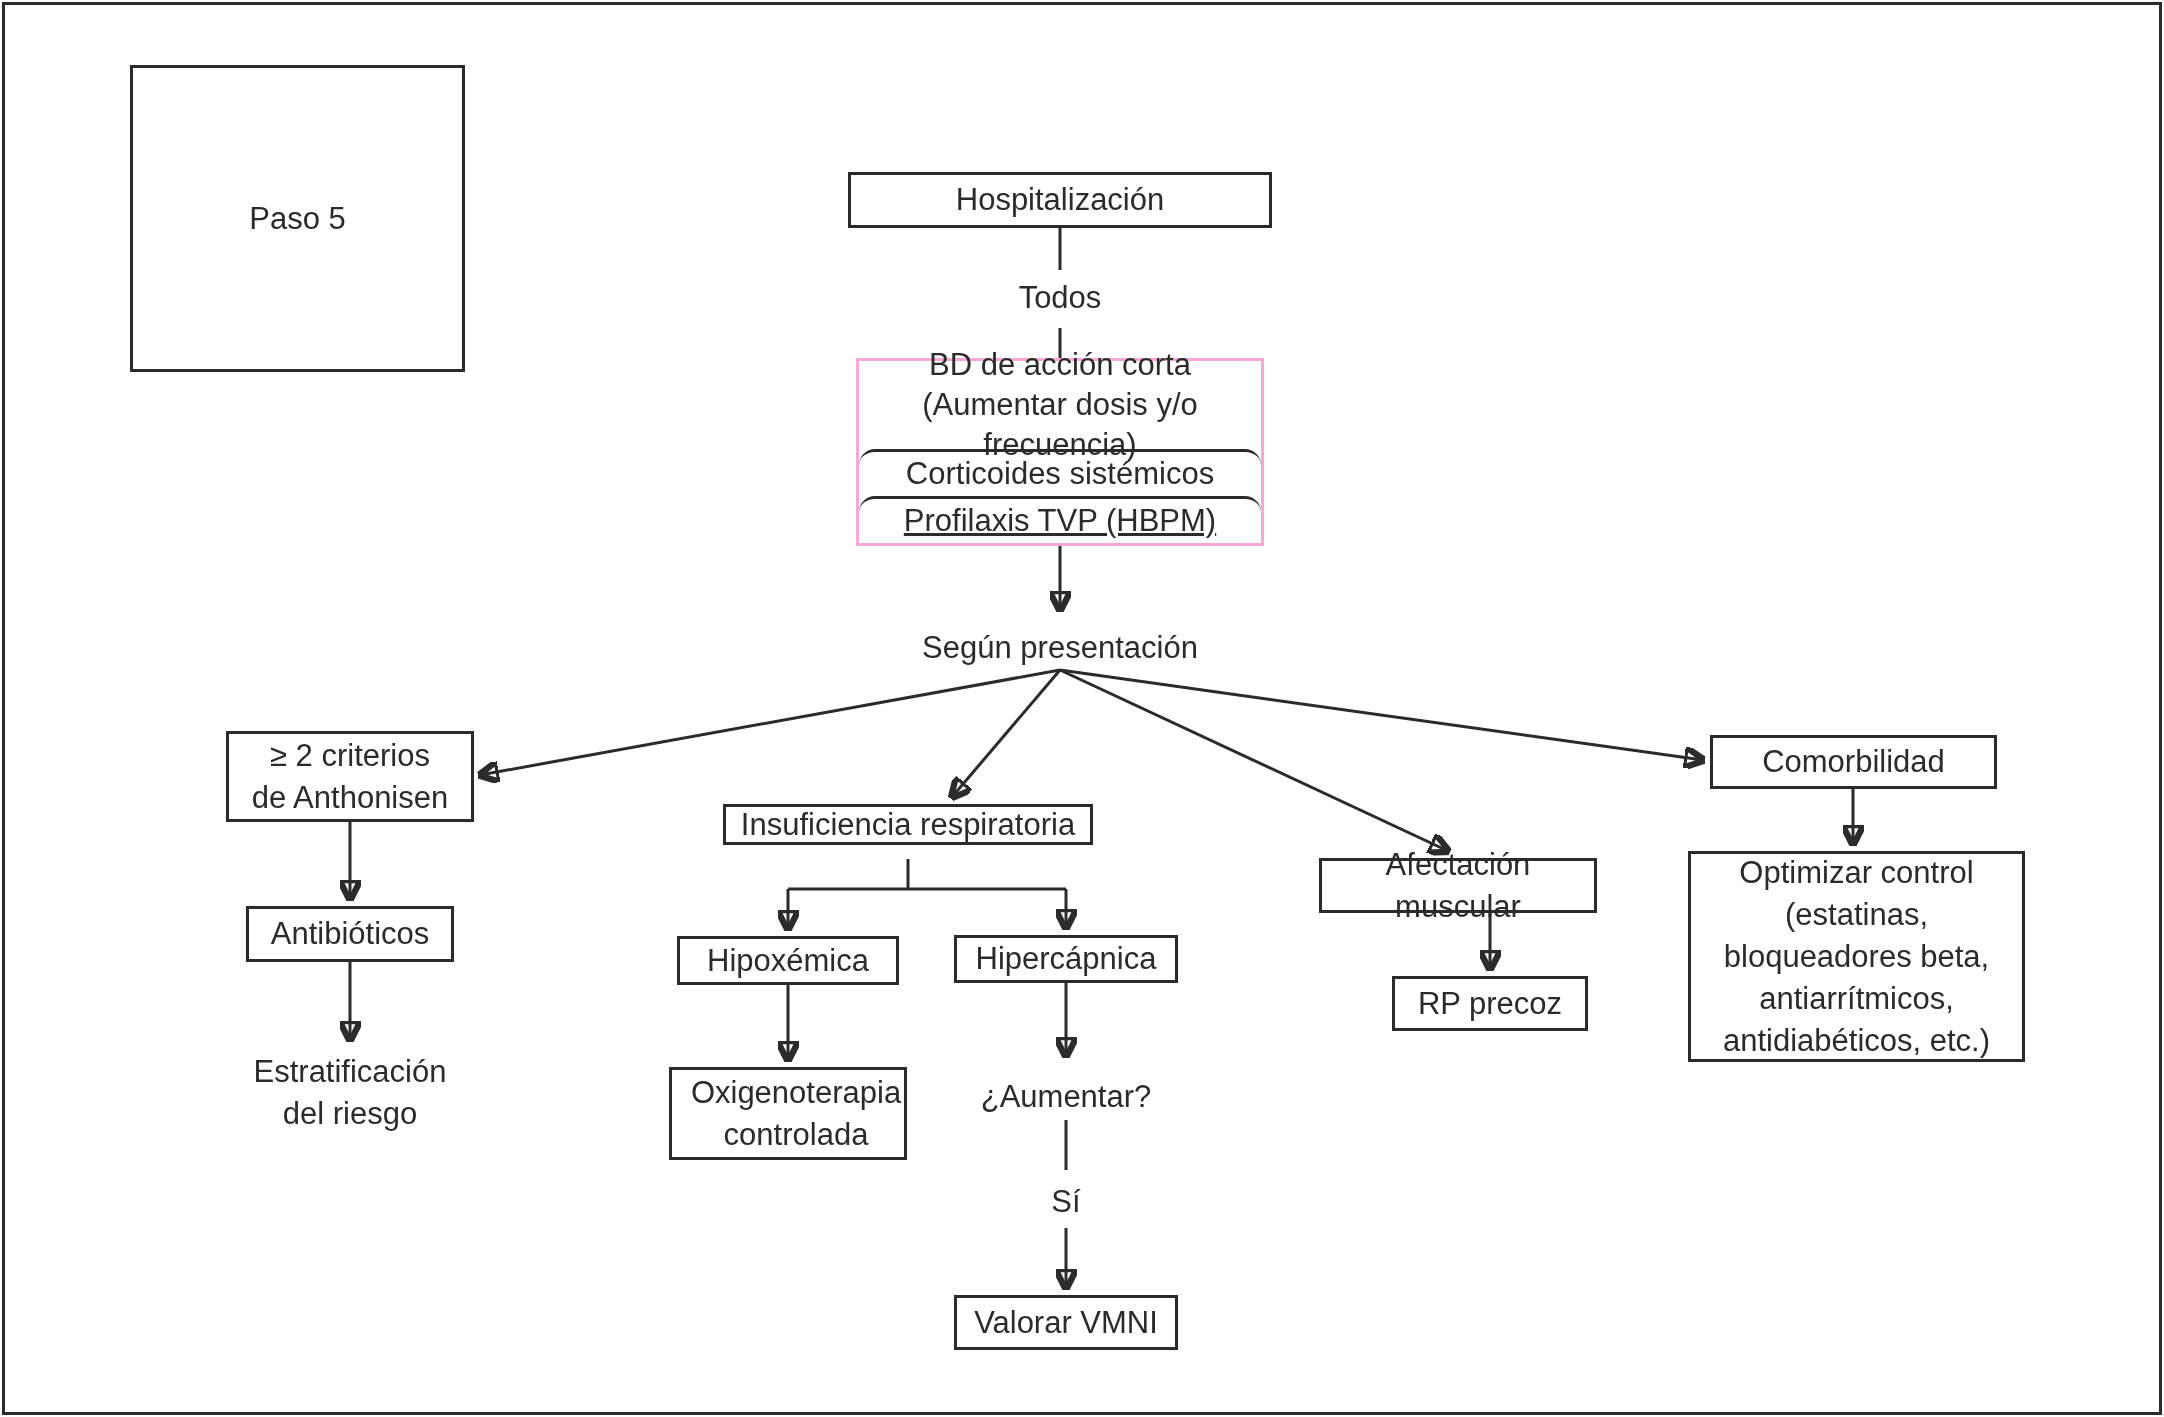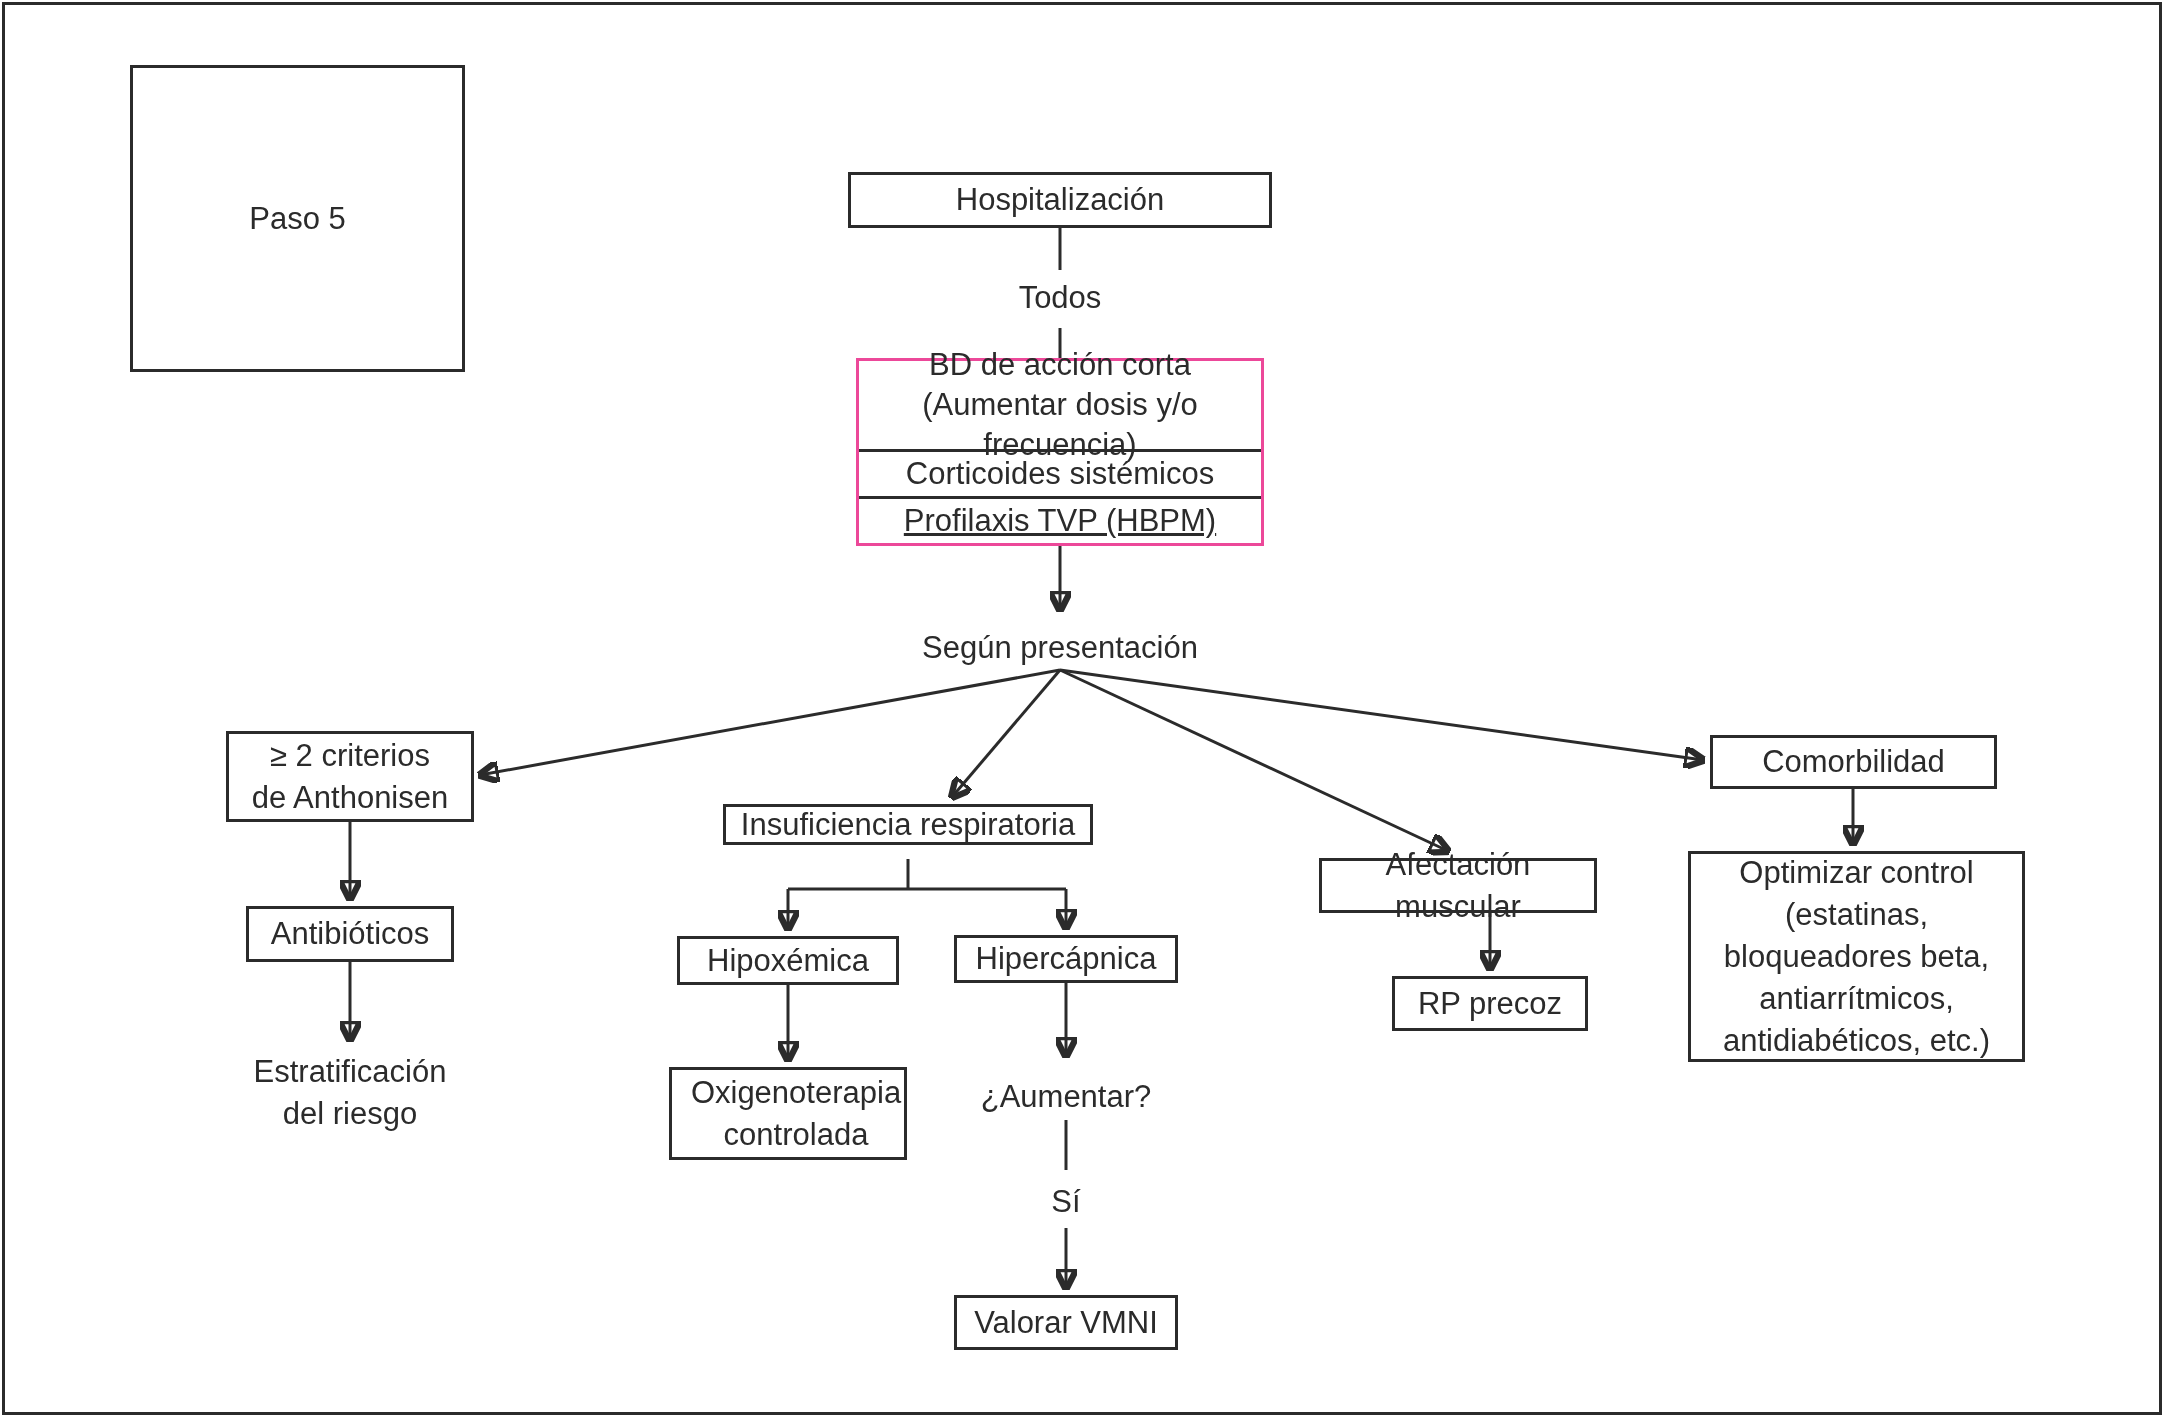--- a/index.html
+++ b/index.html
@@ -50,34 +50,34 @@
     background: #ffffff;
   }
   .floating {
     display: flex;
     align-items: center;
     justify-content: center;
   }
   .stack {
     position: absolute;
     box-sizing: border-box;
-    border: 3px solid #ec4899;
+    border: 3px solid #f9a8d4;
     background: #ffffff;
   }
   .stack .row {
     box-sizing: border-box;
     display: flex;
     align-items: center;
     justify-content: center;
     font-size: 31px;
     line-height: 40px;
     text-align: center;
     white-space: pre-line;
   }
-  .stack .row + .row { border-top: 3px solid #2b2b2b; }
+  .stack .row + .row { border-top: 3px solid #2b2b2b; border-radius: 16px; }
 
   
   .n-paso5         { left: 130px;  top: 65px;   width: 335px; height: 307px; }
   .n-hosp          { left: 848px;  top: 172px;  width: 424px; height: 56px; }
   .n-stack         { left: 856px;  top: 358px;  width: 408px; height: 188px; }
   .n-stack .r1     { height: 88px; }
   .n-stack .r2     { height: 47px; }
   .n-stack .r3     { height: 47px; text-decoration: underline; }
   .n-anthonisen    { left: 226px;  top: 731px;  width: 248px; height: 91px; }
   .n-antibioticos  { left: 246px;  top: 906px;  width: 208px; height: 56px; }

